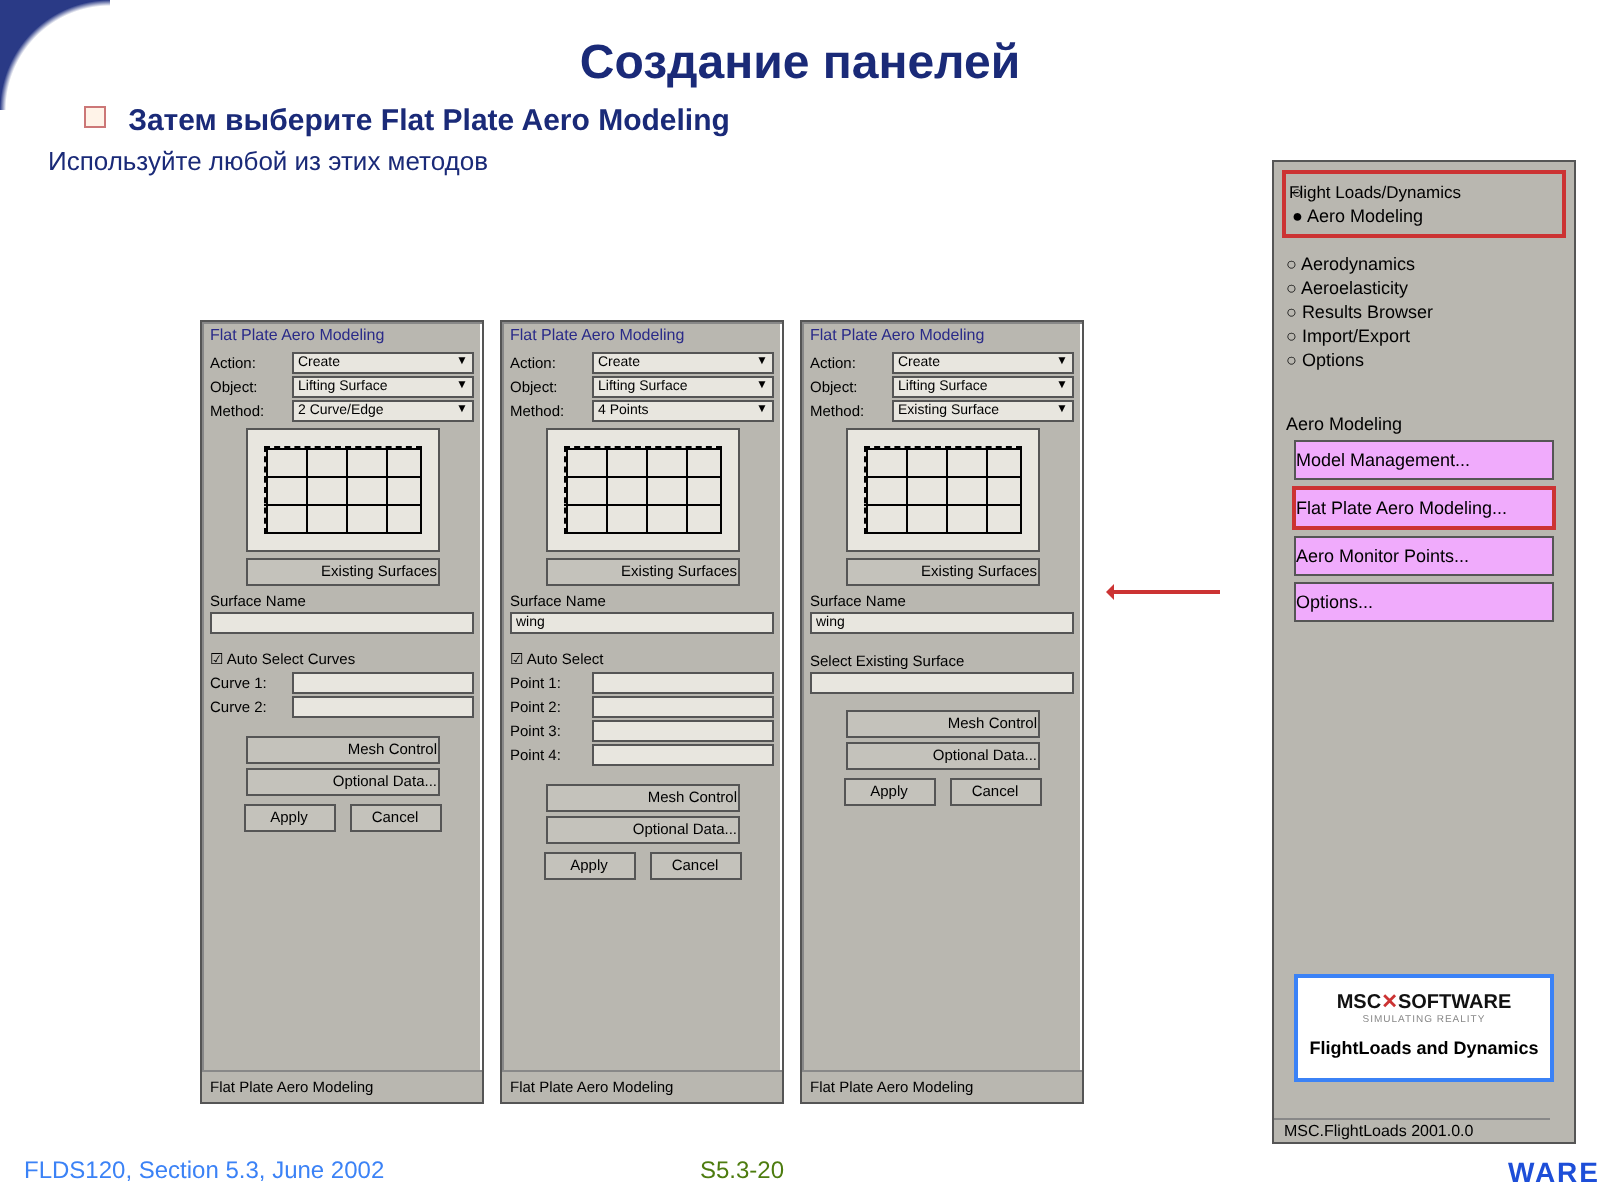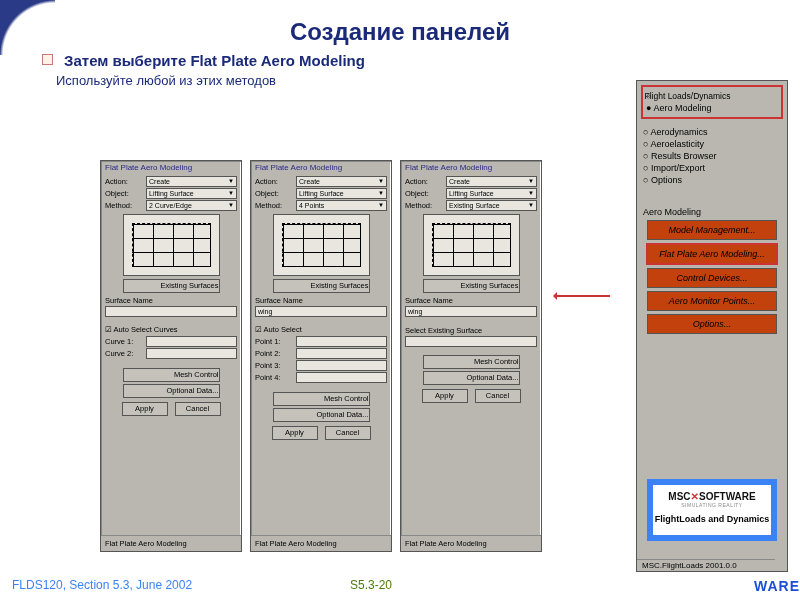--- a/index.html
+++ b/index.html
@@ -22,21 +22,21 @@
   h1.title {
     text-align: center;
     font-size: 24px;
     font-weight: bold;
     color: #1a2a78;
     margin: 18px 0 6px;
   }
   .bullet-row { margin: 6px 0 0 42px; }
   .sq { display:inline-block; width:9px; height:9px; border:1px solid #c77; background:#fff3e8; margin-right:8px; vertical-align:1px; }
   .lead { font-size: 15px; font-weight: bold; color:#1a2a78; }
-  .sub  { margin-left: 56px; font-size: 13px; color:#1a2a78; margin-top:4px;}
+  .sub  { margin-left: 24px; font-size: 13px; color:#1a2a78; margin-top:4px;}
   .stage { position:absolute; top:160px; left:100px; right:0; bottom:40px;padding-left:18px; }
   .panel {
     position: absolute;
     width: 140px;
     background: #b9b7b0;
     border: 1px solid #555;
     box-shadow: 1px 1px 0 #888 inset, -1px -1px 0 #fff inset;
     font-size: 8px;
     color: #000;
     padding: 0;
@@ -80,24 +80,24 @@
   }
   .side .radio-box { margin:4px; border:2px solid #c33; padding:2px 3px; background:#b9b7b0; }
   .side .radio-rest { padding:2px 6px; }
   .rline { font-size:9px; margin:2px 0; }
   .rline::before { content:"○ "; }
   .rline.sel::before { content:"● "; }
   .side-group { margin:18px 6px 6px; }
   .side-group .glabel { font-size:9px; margin-bottom:2px; }
   .side-btn {
     display:block; margin:3px auto; width:128px; height:18px;
-    background:#c2410c; border:1px solid #555; font-size:9px; text-align:center; line-height:18px;font-style:italic;
+    background:#f0abfc; border:1px solid #555; font-size:9px; text-align:left; line-height:18px;
   }
   .side-btn.hl { border:2px solid #c33; }
-  .logo-box { position:absolute; bottom:30px; left:10px; right:10px; height:50px; background:#fff; border:6px solid #3b82f6; font-size:8px; text-align:center; }
+  .logo-box { position:absolute; bottom:30px; left:10px; right:10px; height:50px; background:#fff; border:2px solid #3b82f6; font-size:8px; text-align:center; }
   .logo-box .name1 { margin-top:6px; font-weight:bold; color:#111; font-size:10px;}
   .logo-box .name1 .x { color:#c33; }
   .logo-box .name2 { margin-top:6px; font-weight:bold; font-size:9px; }
   .side-foot { position:absolute; bottom:0; left:0; right:12px; font-size:8px; padding:1px 5px; border-top:1px solid #888;margin-top:18px;}
   .arrow {
     position:absolute; top:295px; left:555px; width:55px; height:2px; background:#c33;
   }
   .arrow::before {
     content:""; position:absolute; left:-6px; top:-3px;
     border:4px solid transparent; border-right-color:#c33;
@@ -283,21 +283,20 @@
     <div class="rline">Aerodynamics</div>
     <div class="rline">Aeroelasticity</div>
     <div class="rline">Results Browser</div>
     <div class="rline">Import/Export</div>
     <div class="rline">Options</div>
   </div>
   <div class="side-group">
     <div class="glabel">Aero Modeling</div>
     <div class="side-btn">Model Management...</div>
     <div class="side-btn hl">Flat Plate Aero Modeling...</div>
-    <div class="side-btn">Control Devices...</div>
     <div class="side-btn">Aero Monitor Points...</div>
     <div class="side-btn">Options...</div>
   </div>
   <div class="logo-box">
     <div class="name1"><span>MSC</span><span class="x">✕</span><span>SOFTWARE</span></div>
     <div class="sub2">SIMULATING REALITY</div>
     <div class="name2">FlightLoads and Dynamics</div>
   </div>
   <div class="side-foot">MSC.FlightLoads 2001.0.0</div>
 </div>

